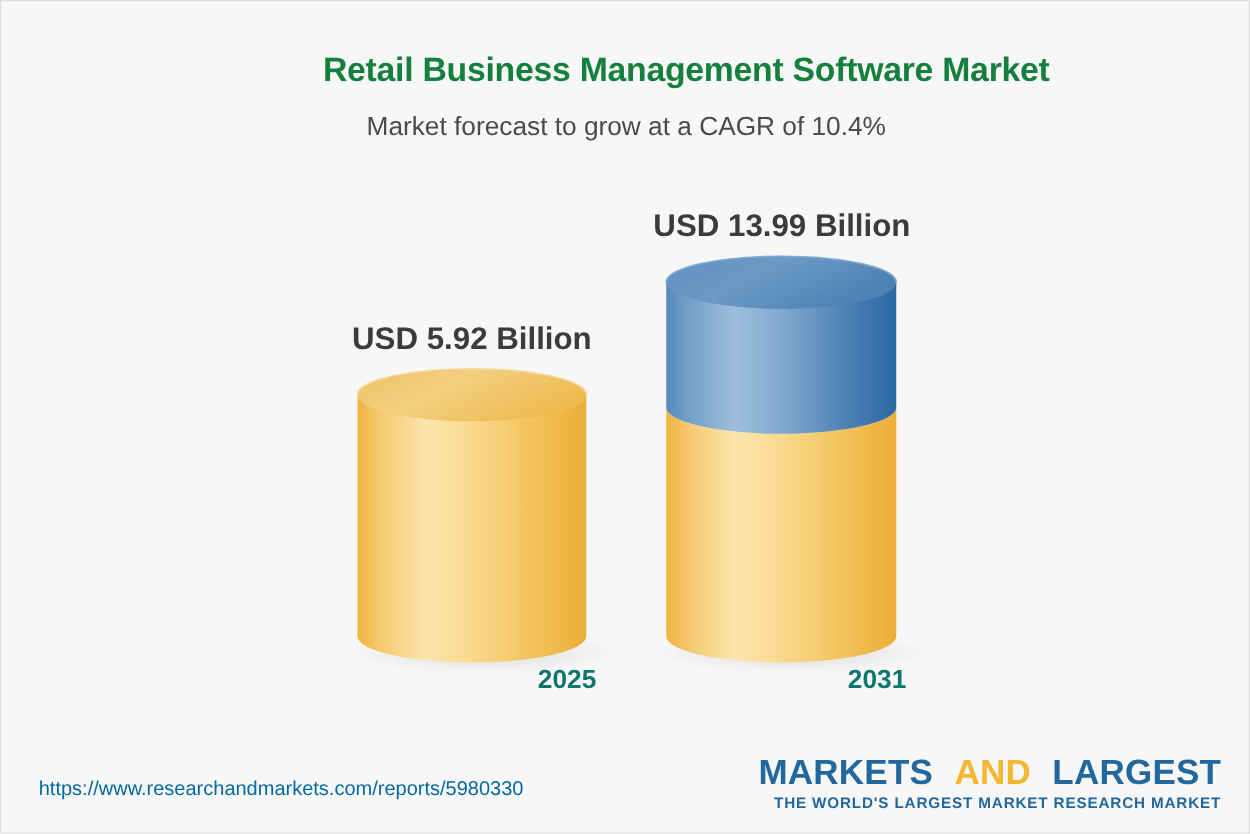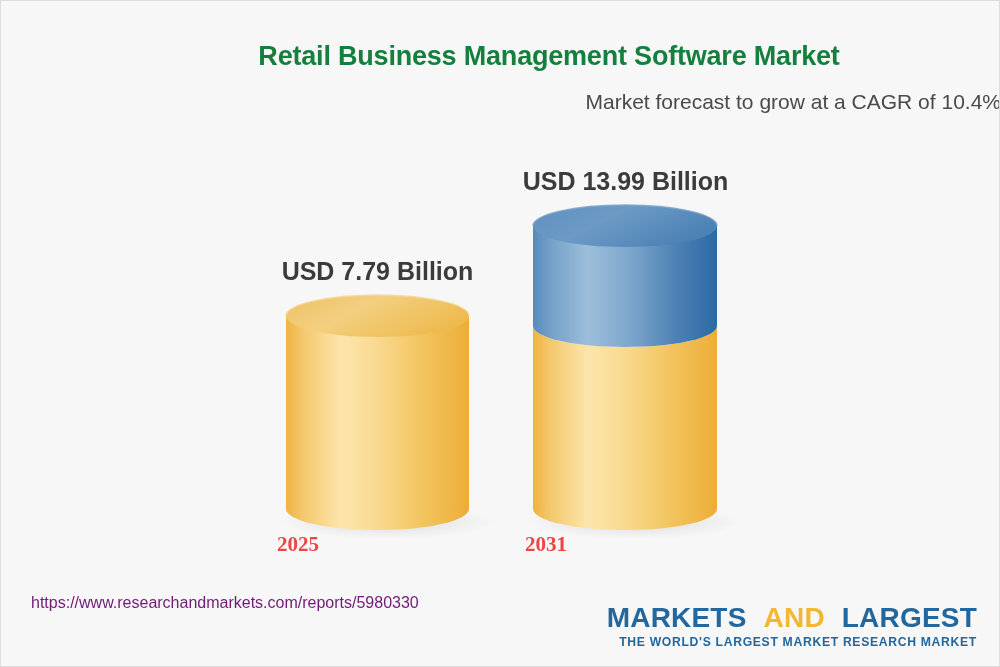--- a/index.html
+++ b/index.html
@@ -20,48 +20,47 @@
   #chart-title {
     position:absolute; left:0; top:40px; width:1000px;
     text-align:center;
     font-size:27px; font-weight:bold;
     color:#15803d;
     letter-spacing:-0.2px;
     margin-left:48px;
   }
   #chart-subtitle {
     position:absolute; left:0; top:89px; width:1000px;
-    text-align:right;
+    text-align:center;
     font-size:21px; font-weight:400;
     color:#4a4a4a;
   }
 
   
   #plot { position:absolute; left:0; top:0; width:1000px; height:600px; }
 
   .value-label {
     position:absolute;
     font-size:25px; font-weight:bold;
     color:#3b3b3b;
     text-align:center;
     white-space:nowrap;
   }
   .cat-label {
     position:absolute;
     font-size:21px; font-weight:bold;
-    color:#ef4444;
-    text-align:left;
+    color:#0f766e;
+    text-align:right;
     white-space:nowrap;
-    font-family:Liberation Serif, serif;
   }
 
   
   #footer-url {
-    position:absolute; left:30px; top:593px;
-    font-size:16px; color:#701a75;
+    position:absolute; left:30px; top:622px;
+    font-size:16px; color:#0369a1;
     white-space:nowrap;
   }
   #logo-block {
     position:absolute; right:22px; top:603px;
     text-align:right;
   }
   #logo-wordmark {
     font-size:28px; font-weight:bold;
     letter-spacing:0.2px;
     line-height:1.0;
@@ -150,21 +149,21 @@
         <path d="M 532,225 L 532,325
                  A 92,21 0 0 0 716,325
                  L 716,225 Z" fill="url(#blueBody)"></path>
 
         <ellipse cx="624" cy="225" rx="92" ry="21" fill="url(#blueTop)"></ellipse>
         <path d="M 532,225 A 92,21 0 0 1 716,225" fill="none" stroke="#7ba5cb" stroke-width="1.4" opacity="0.9"></path>
       </g>
     </svg>
 
     
-    <div class="value-label" style="left:236px; top:256px; width:281px;">USD 7.79 Billion</div>
+    <div class="value-label" style="left:236px; top:256px; width:281px;">USD 5.92 Billion</div>
 
     <div class="value-label" style="left:484px; top:166px; width:281px;">USD 13.99 Billion</div>
 
     
     <div class="cat-label" style="left:276px; top:531px; width:200px;">2025</div>
 
     <div class="cat-label" style="left:524px; top:531px; width:200px;">2031</div>
   </div>
 
   <div id="footer-url">https://www.researchandmarkets.com/reports/5980330</div>

